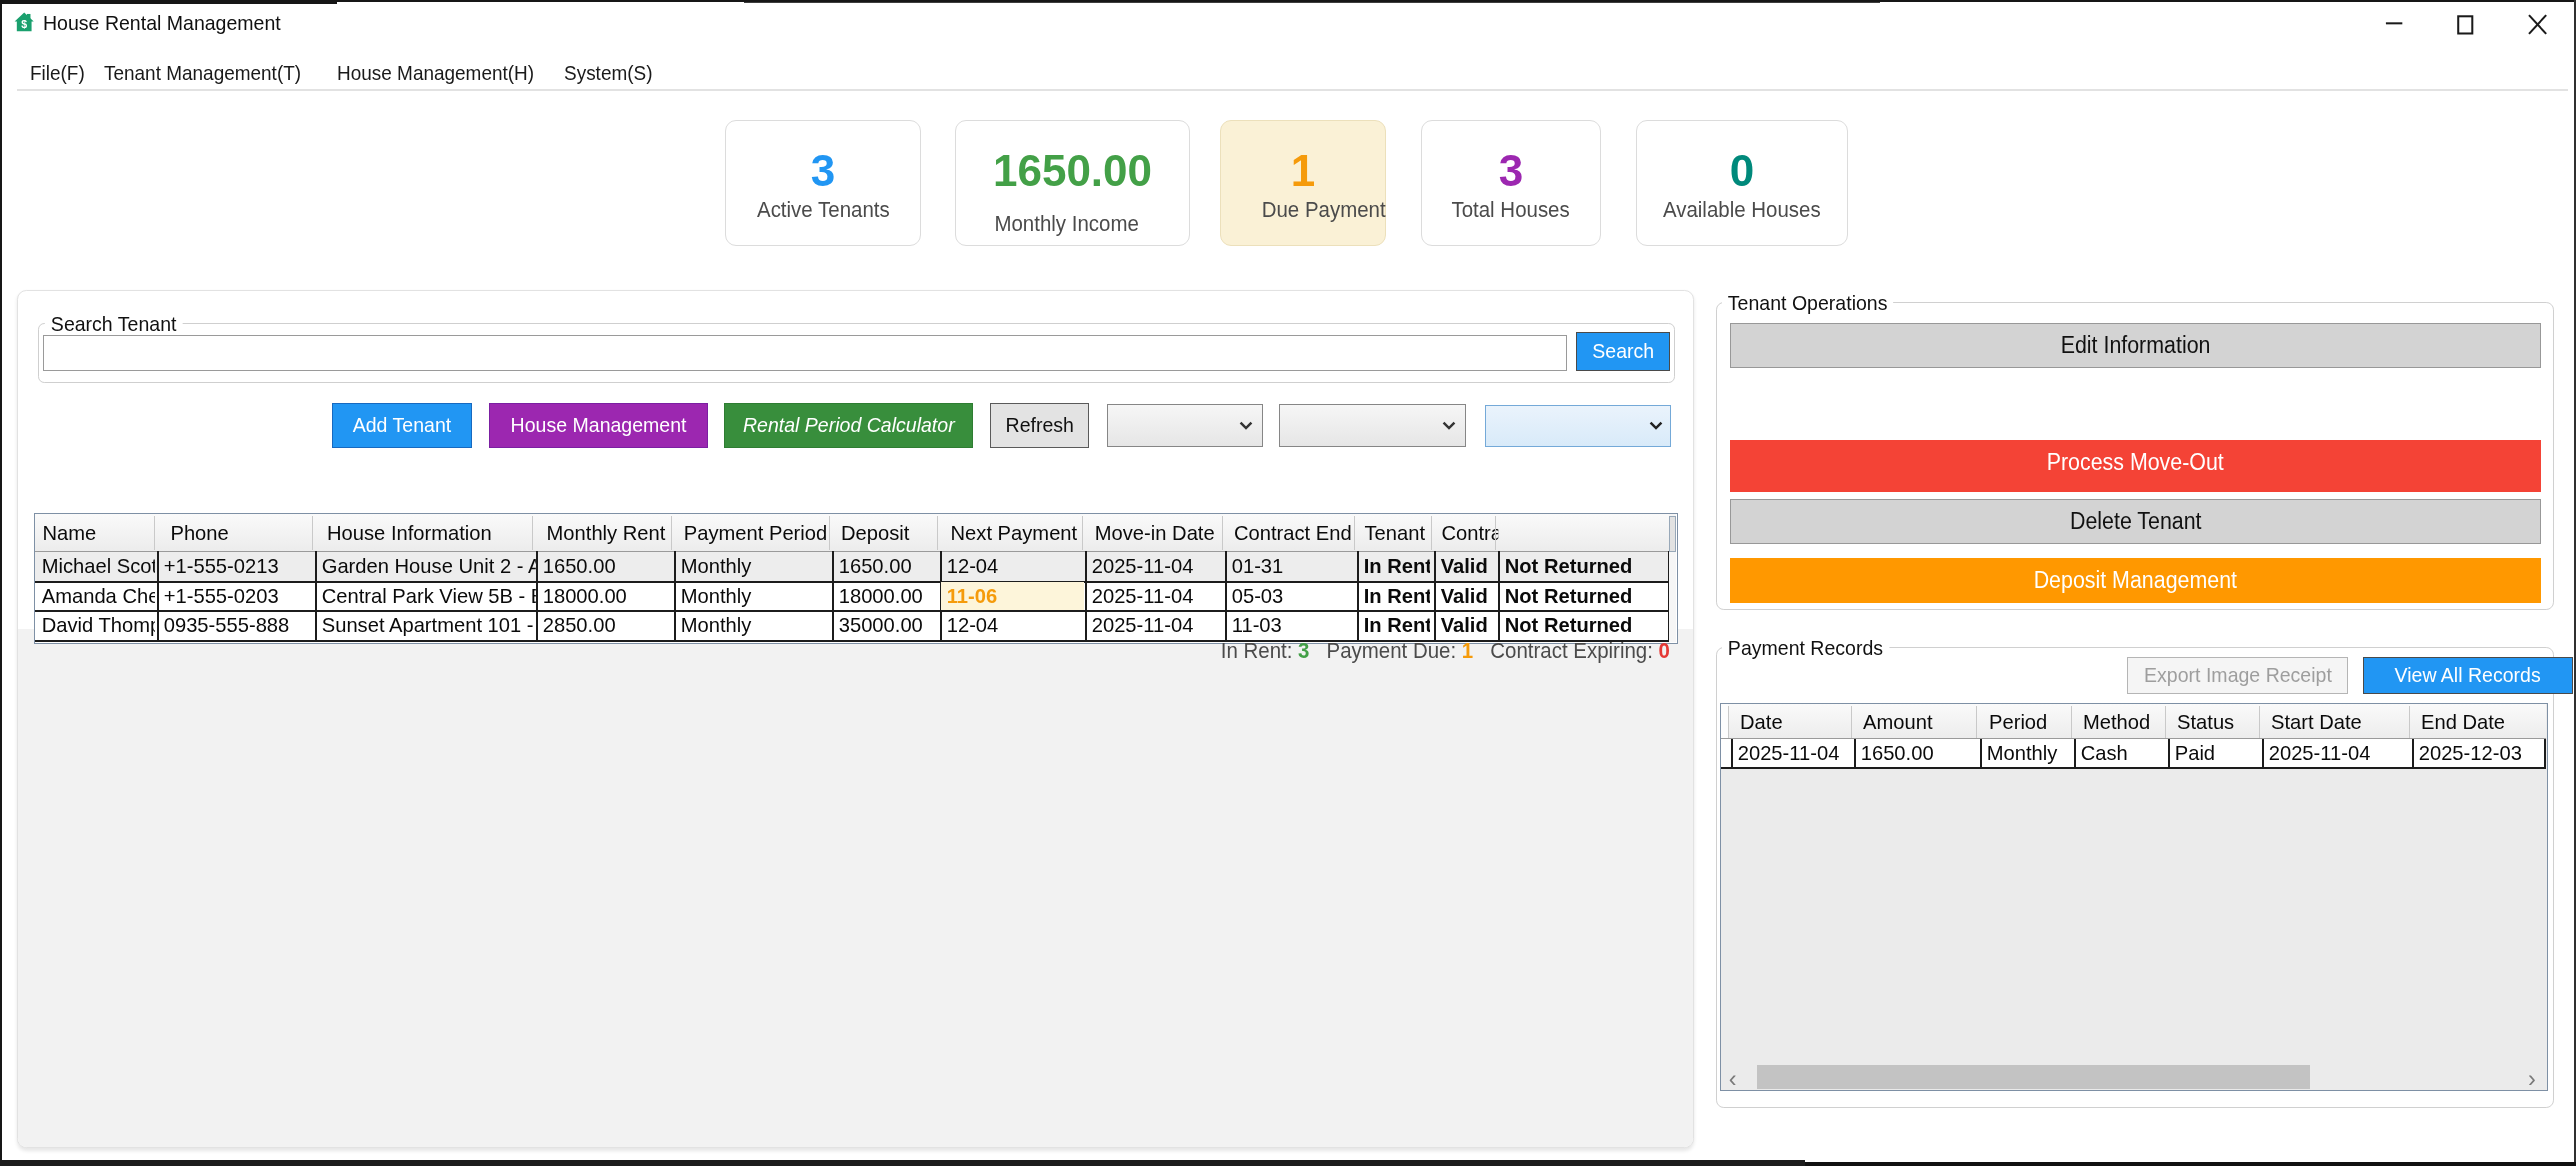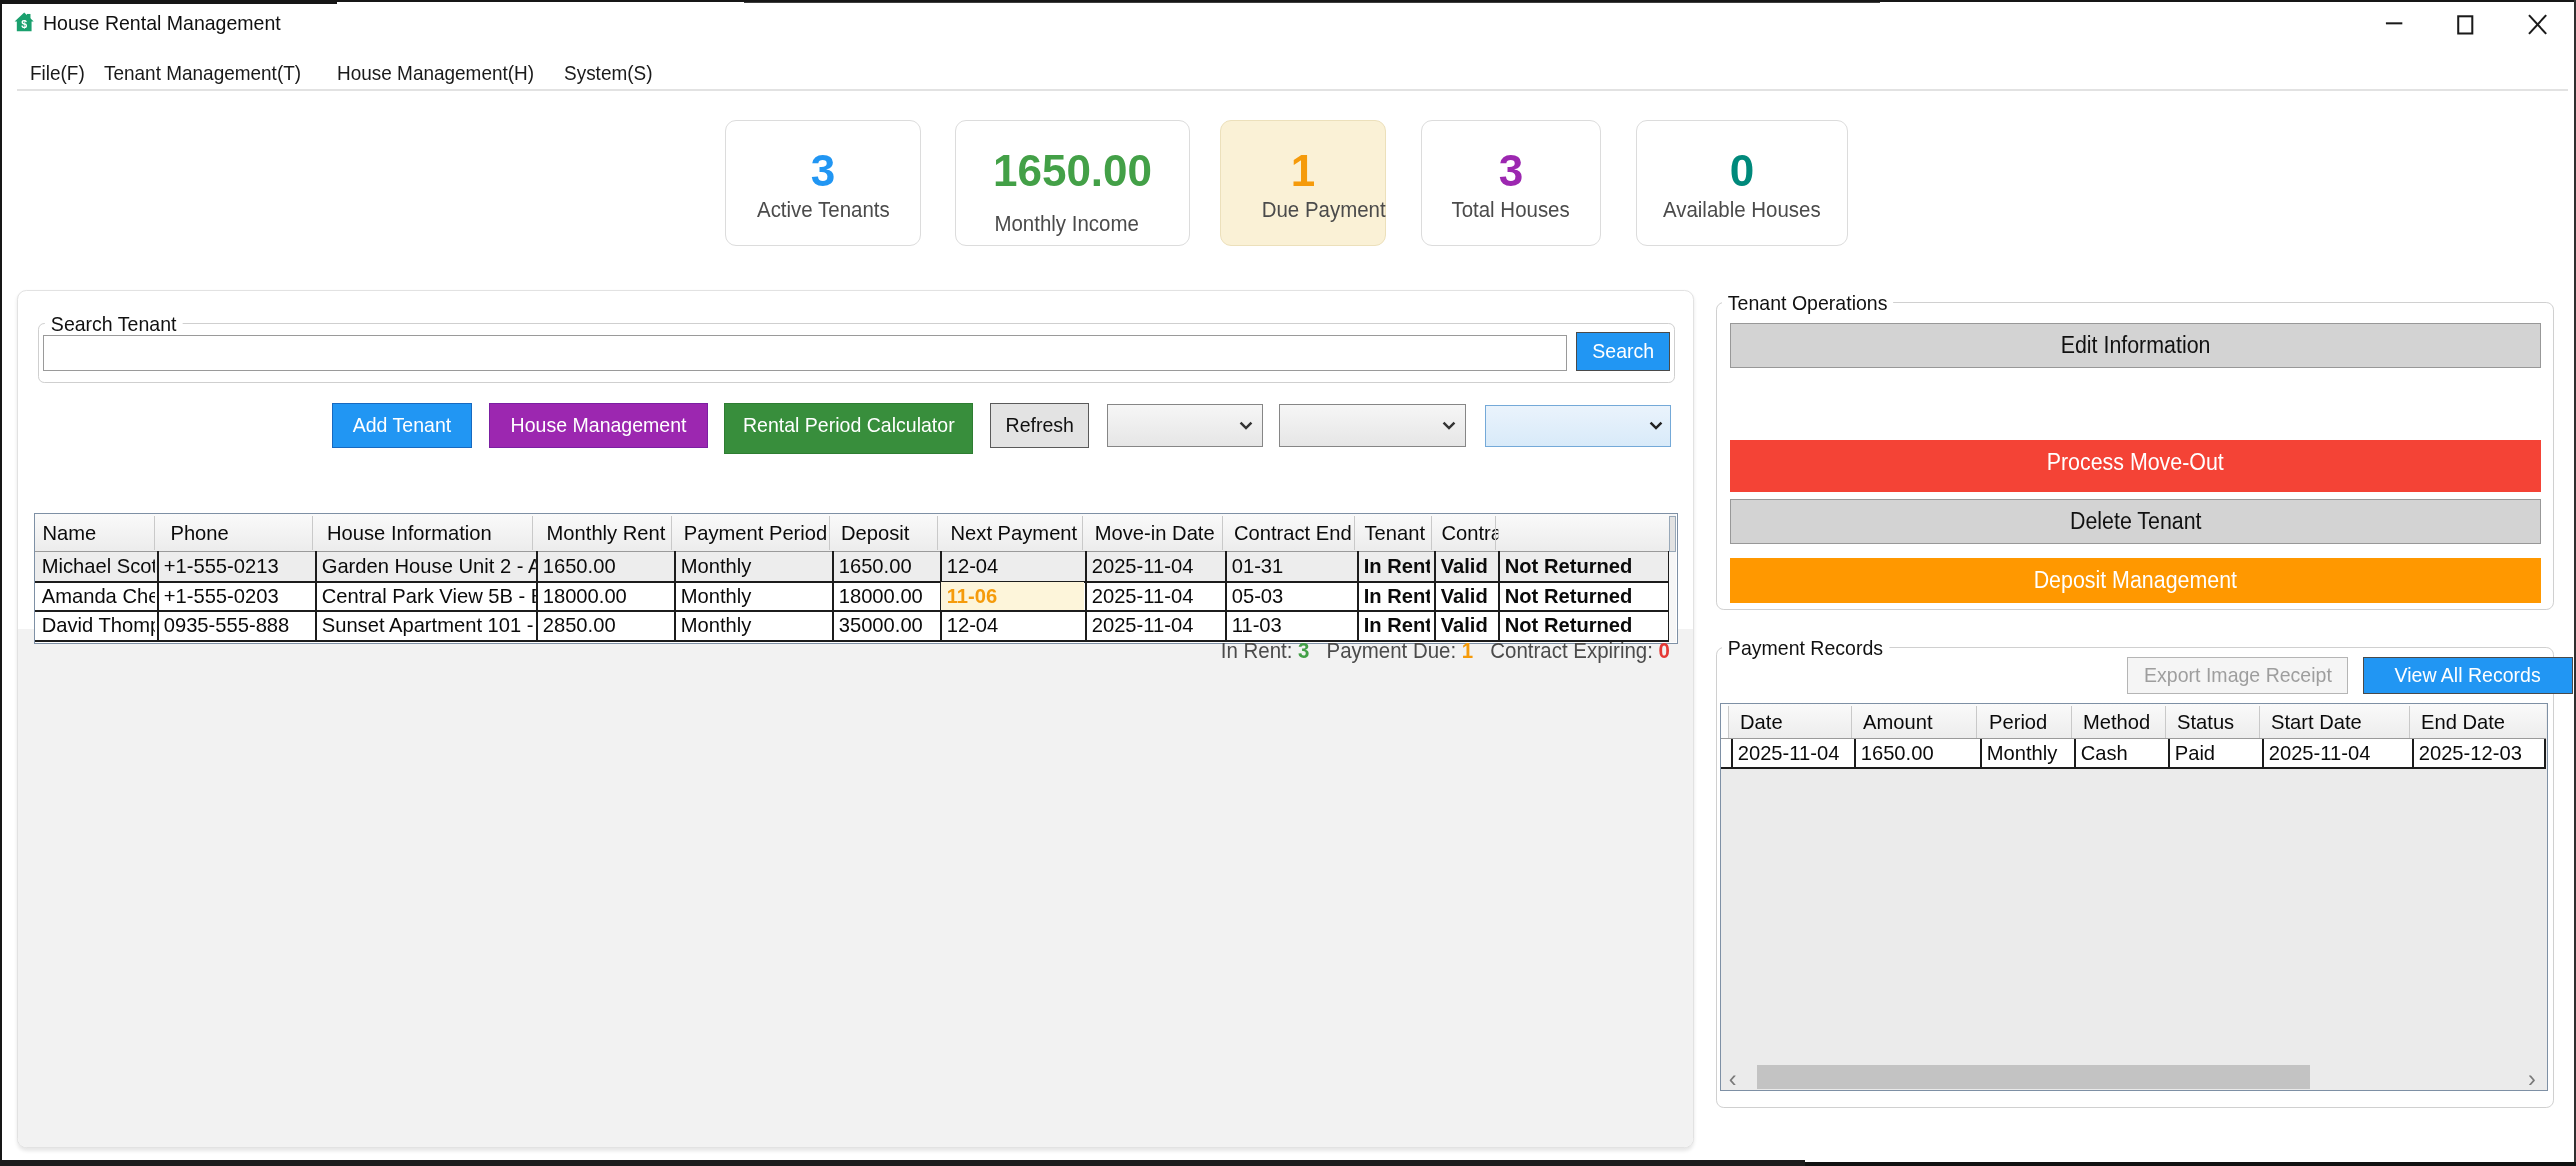--- a/index.html
+++ b/index.html
@@ -80,21 +80,21 @@
     <div class="abs" style="left:0;top:338px;width:1677px;height:519px;background:#f2f2f2;"></div>
   </div>
 
   <div class="gbox" style="left:38px;top:323px;width:1637px;height:60px;border-color:#cfcfcf;border-radius:6.3px;"></div>
   <div class="glabel" style="left:45px;top:312px;">Search Tenant</div>
   <div class="abs" style="left:43px;top:335px;width:1524px;height:36px;background:#fff;border:1.6px solid #9a9a9a;"></div>
   <div class="btn" style="left:1576px;top:332px;width:94px;height:39px;background:#2196F3;border:1.6px solid #4a4a4a;font-size:21px;line-height:36px;"><span class="bx">Search</span></div>
 
   <div class="btn" style="left:332px;top:403px;width:140px;height:45px;background:#2196F3;border:1.6px solid #1769c0;font-size:21px;line-height:42px;"><span class="bx">Add Tenant</span></div>
   <div class="btn" style="left:489px;top:403px;width:219px;height:45px;background:#9C27B0;border:1.6px solid #7B1FA2;font-size:21px;line-height:42px;"><span class="bx">House Management</span></div>
-  <div class="btn" style="left:724px;top:403px;width:249px;height:51px;background:#388E3C;border:1.6px solid #2E7D32;font-size:21px;line-height:42px;"><span class="bx">Rental Period Calculator</span></div>
+  <div class="btn" style="left:724px;top:403px;width:249px;height:45px;background:#388E3C;border:1.6px solid #2E7D32;font-size:21px;line-height:42px;font-style:italic;"><span class="bx">Rental Period Calculator</span></div>
   <div class="btn" style="left:990px;top:403px;width:99px;height:45px;background:#e3e3e3;border:1.6px solid #5a5a5a;font-size:21px;line-height:42px;color:#111;"><span class="bx">Refresh</span></div>
 
   <div class="abs" style="left:1107px;top:404px;width:156px;height:43px;background:linear-gradient(#f6f6f6,#e6e6e6);border:1.6px solid #868686;"></div>
   <svg class="abs" style="left:1239px;top:421px;" width="14" height="9.4" viewBox="0 0 18 12">
       <path d="M2 2 L9 9 L16 2" fill="none" stroke="#333" stroke-width="3.2"></path>
     </svg>
   <div class="abs" style="left:1279px;top:404px;width:187px;height:43px;background:linear-gradient(#f6f6f6,#e6e6e6);border:1.6px solid #868686;"></div>
   <svg class="abs" style="left:1442px;top:421px;" width="14" height="9.4" viewBox="0 0 18 12">
       <path d="M2 2 L9 9 L16 2" fill="none" stroke="#333" stroke-width="3.2"></path>
     </svg>

